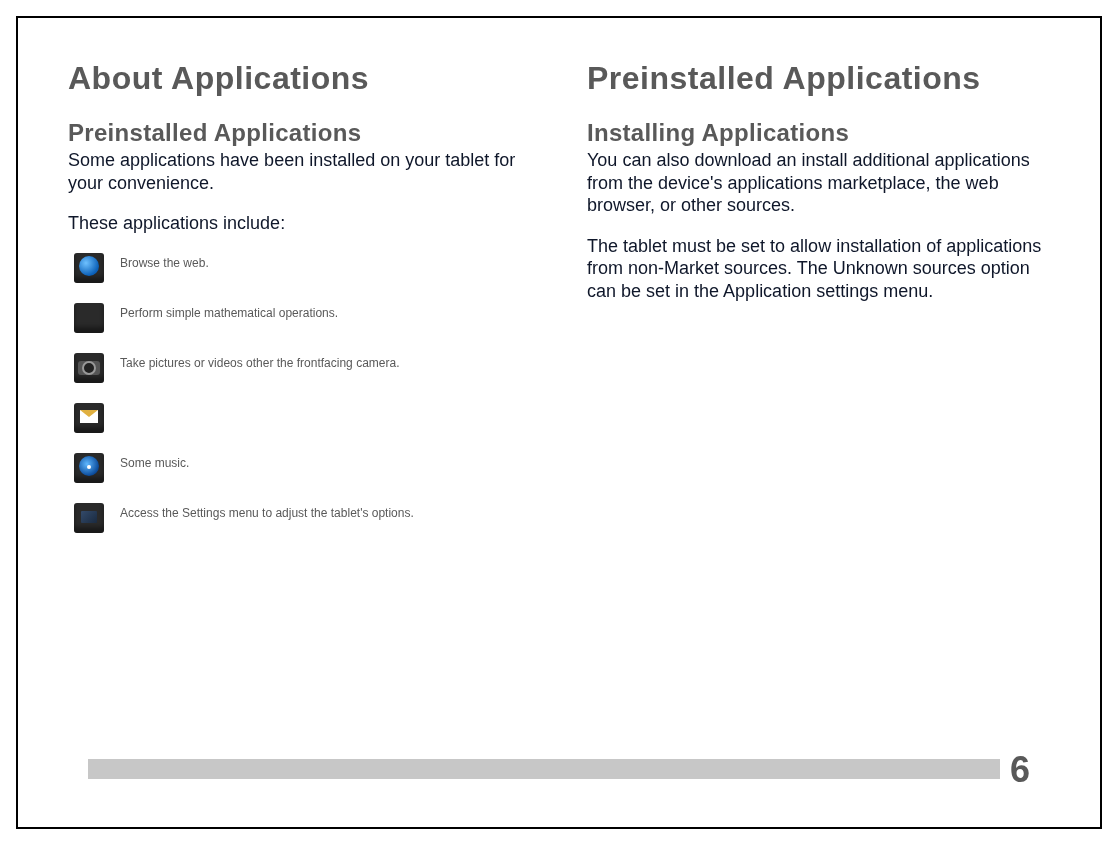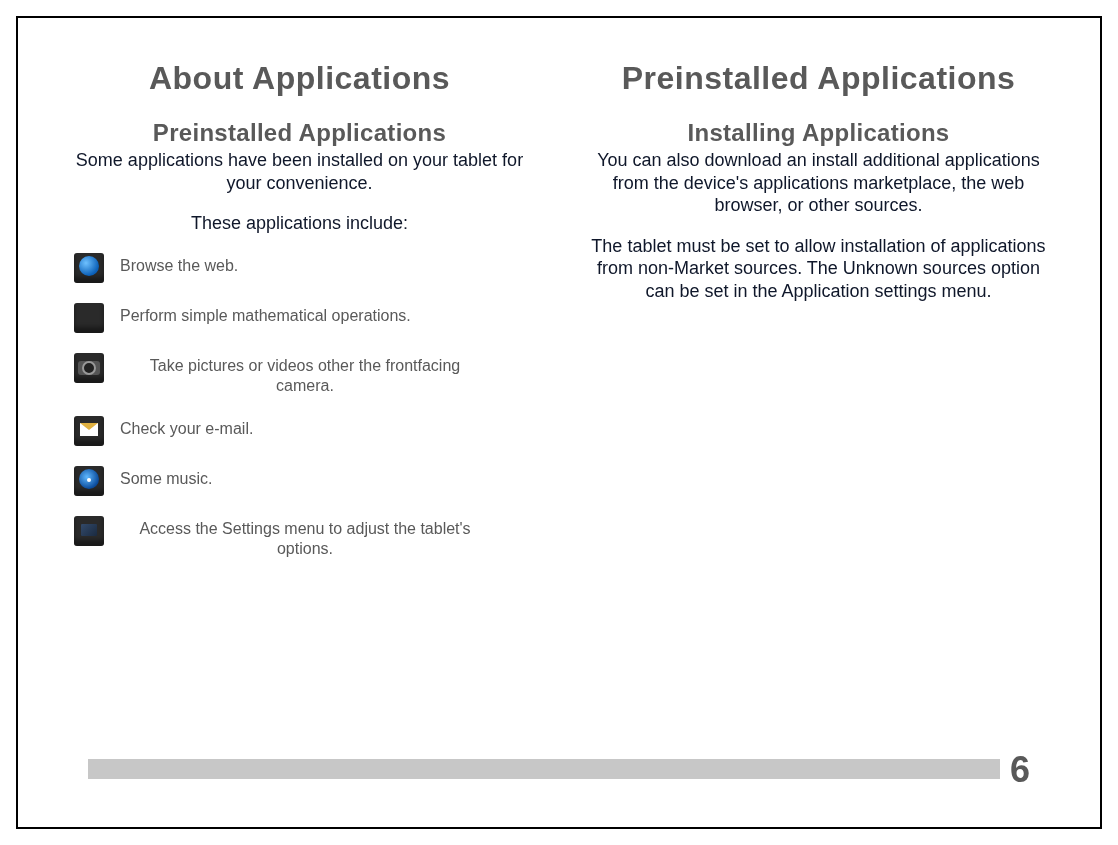--- a/index.html
+++ b/index.html
@@ -18,21 +18,20 @@
       bottom: 16px;
       border: 2px solid #000;
       padding: 42px 50px 40px 50px;
     }
     .columns {
       display: flex;
       gap: 56px;
     }
     .col {
       flex: 1;
-      text-align: center;
     }
     h1 {
       font-size: 32px;
       font-weight: bold;
       color: #595959;
       letter-spacing: 0.5px;
       margin-bottom: 22px;
     }
     h2 {
       font-size: 24px;
@@ -64,21 +63,21 @@
       margin-top: 0px;
       background: #2a2a2a;
       border-radius: 3px;
       display: flex;
       align-items: center;
       justify-content: center;
       box-shadow: inset 0 -6px 4px rgba(0,0,0,0.4);
       position: relative;
     }
     .app-desc {
-      font-size: 16px;
+      font-size: 12px;
       color: #595959;
       line-height: 1.25;
       max-width: 370px;
       padding-top: 3px;
     }
     
     .ico-browser::before {
       content: "";
       position: absolute;
       width: 20px; height: 20px;
@@ -202,21 +201,20 @@
           <div class="app-desc">Perform simple mathematical operations.</div>
         </div>
 
         <div class="app-row">
           <div class="app-icon ico-camera"></div>
           <div class="app-desc">Take pictures or videos other the frontfacing camera.</div>
         </div>
 
         <div class="app-row">
           <div class="app-icon ico-email"></div>
-          <div class="app-desc">Check your e-mail.</div>
         </div>
 
         <div class="app-row">
           <div class="app-icon ico-music"></div>
           <div class="app-desc">Some music.</div>
         </div>
 
         <div class="app-row">
           <div class="app-icon ico-settings"></div>
           <div class="app-desc">Access the Settings menu to adjust the tablet's options.</div>

